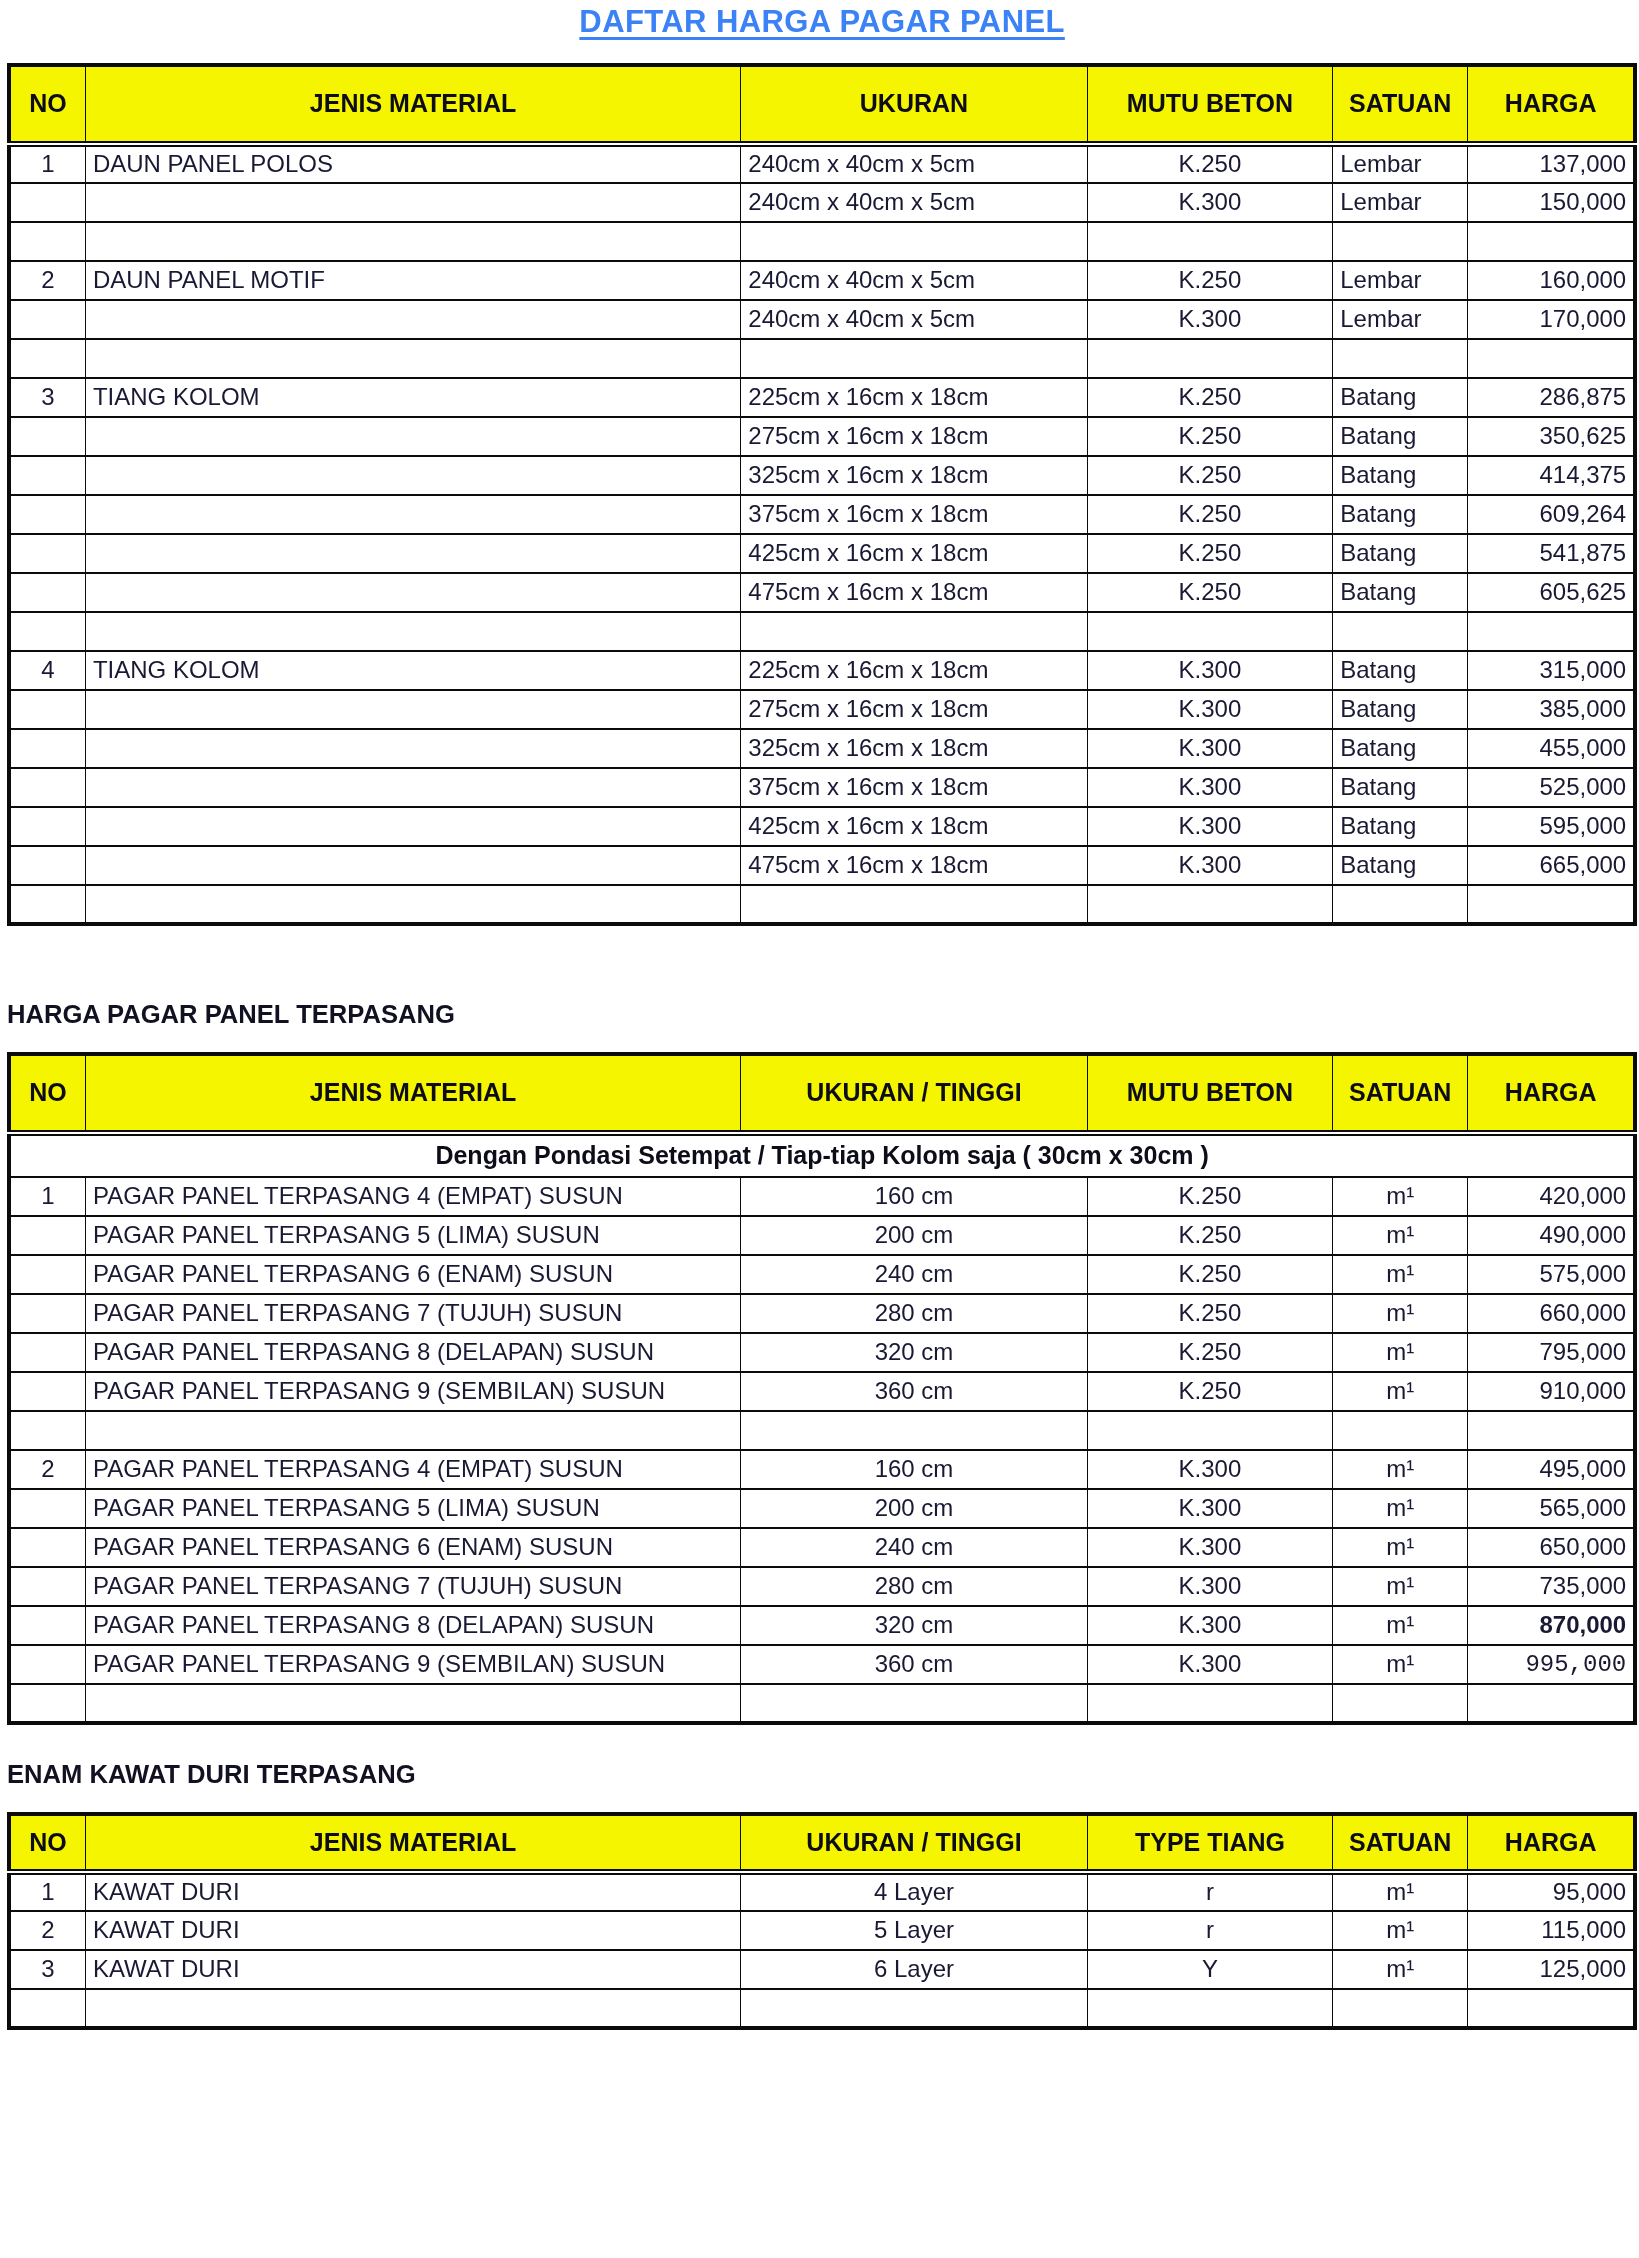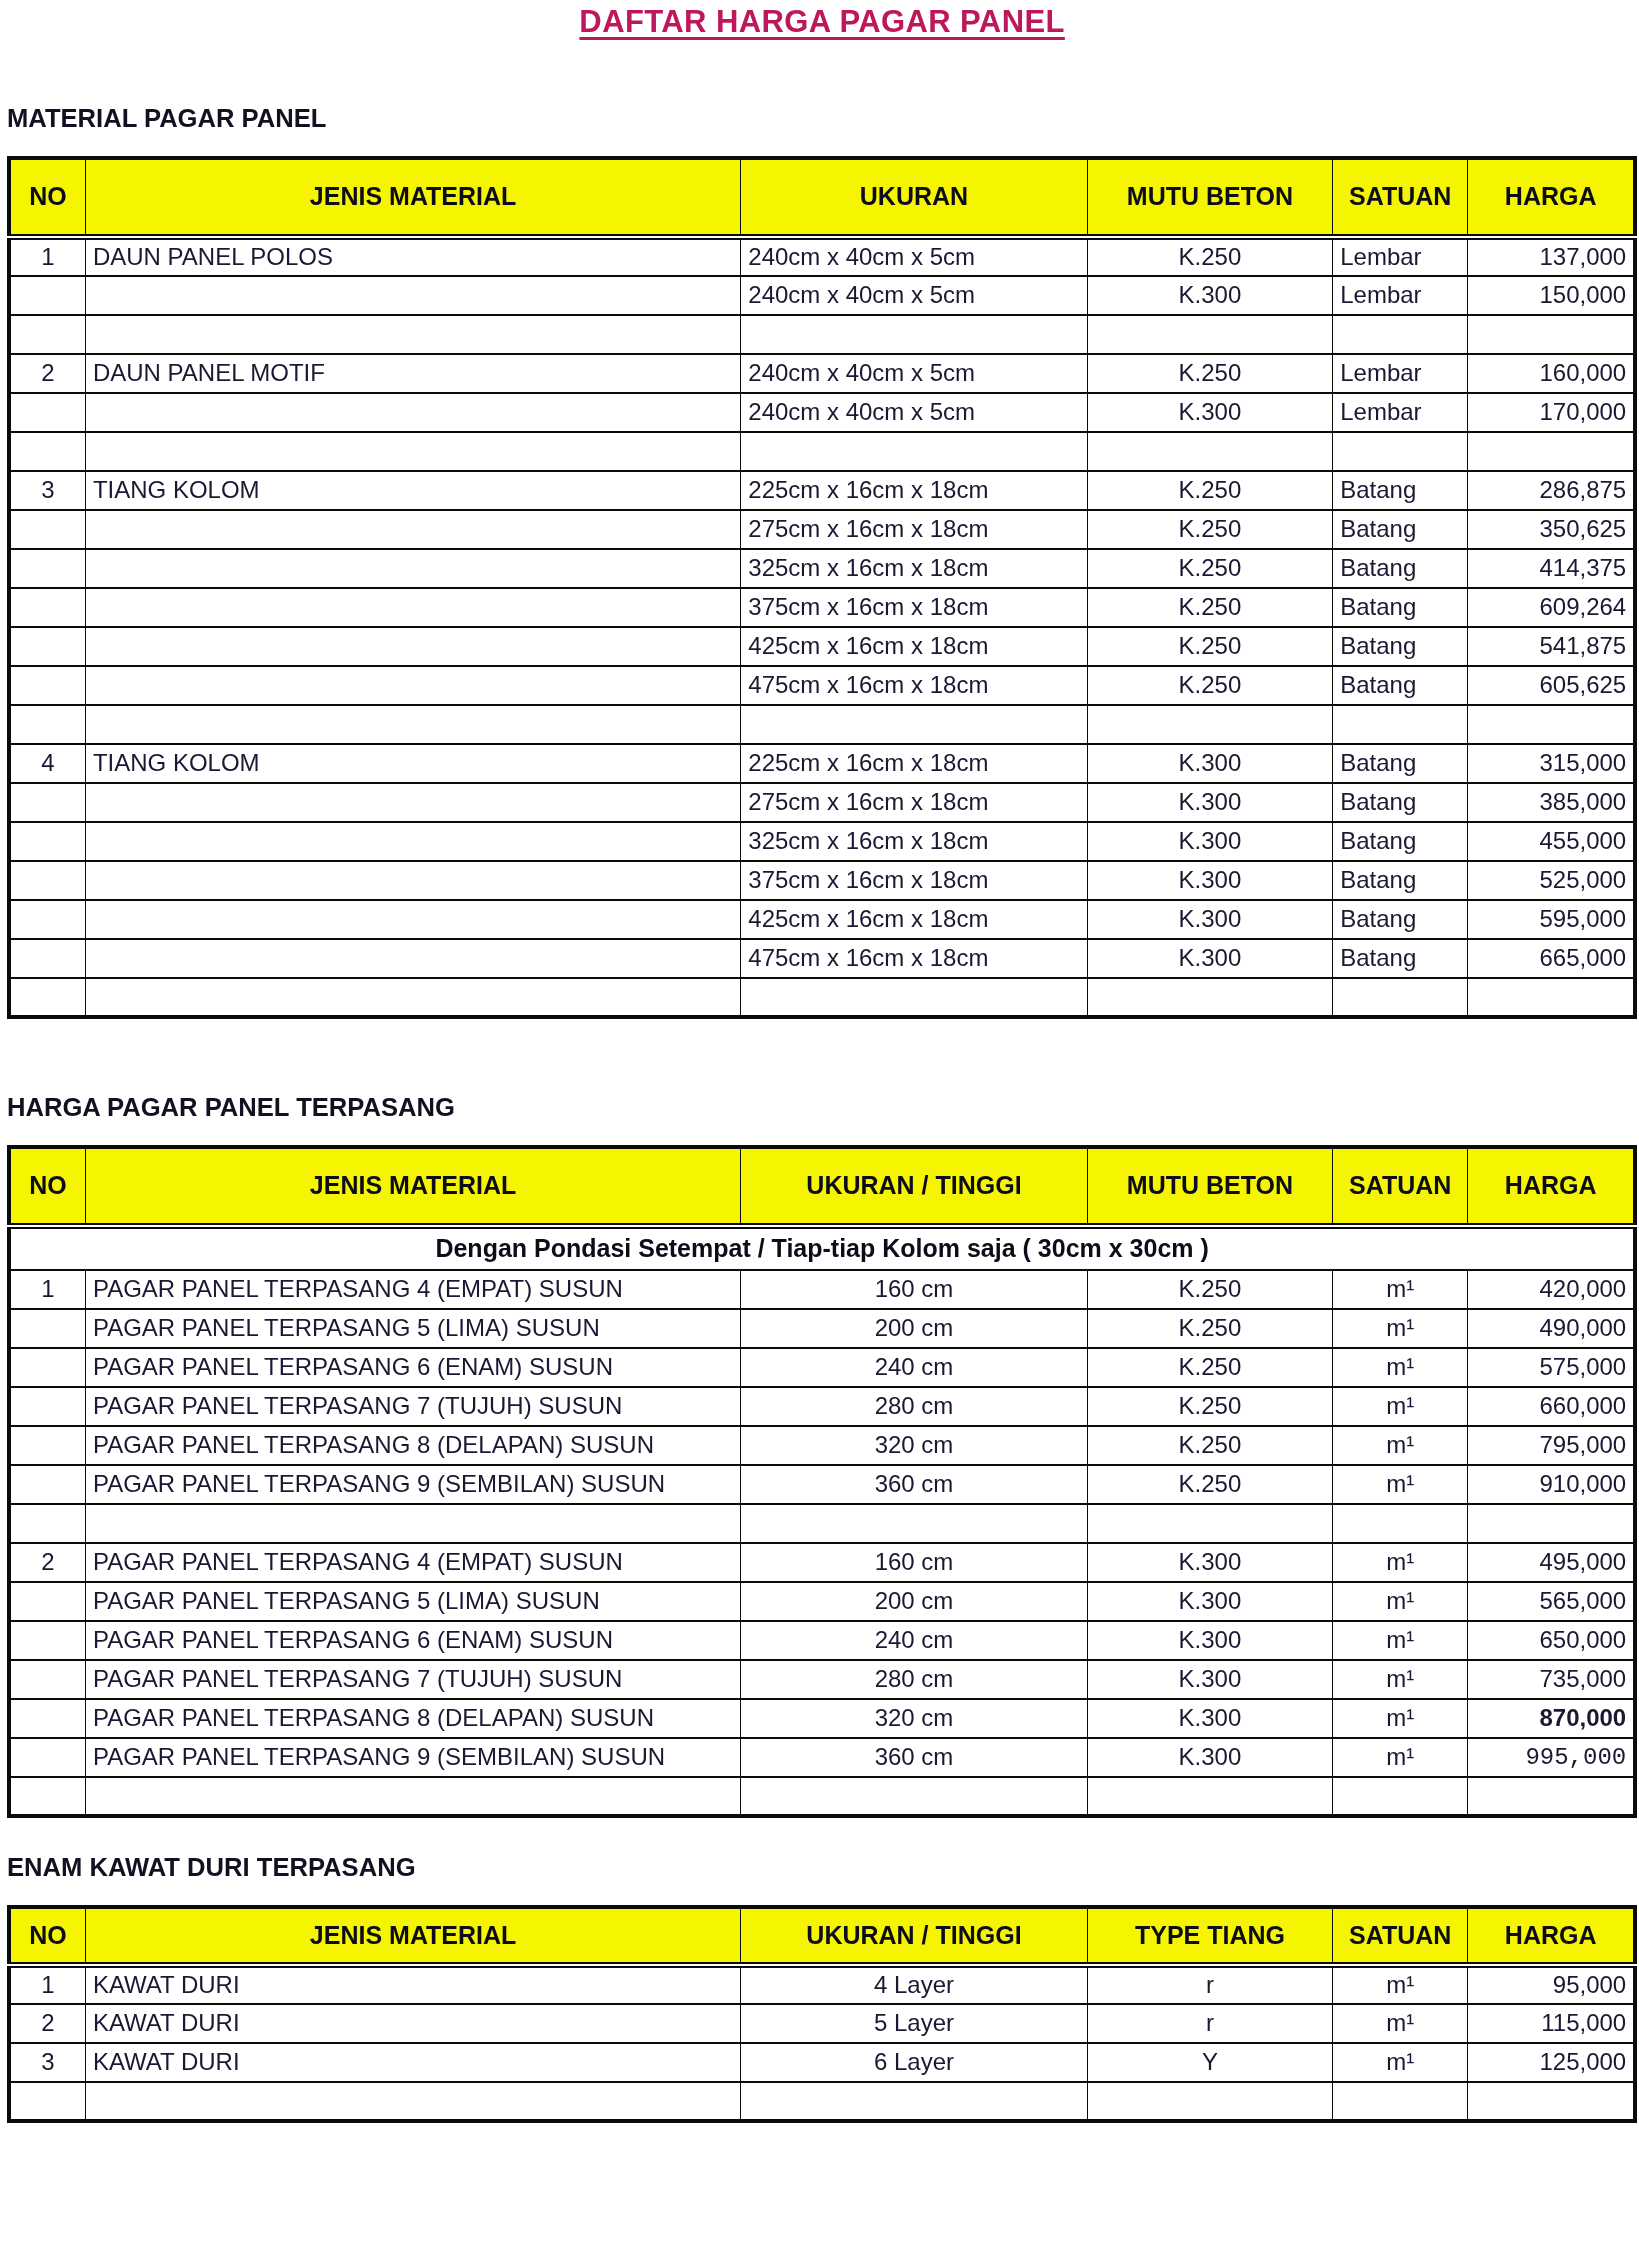--- a/index.html
+++ b/index.html
@@ -9,21 +9,21 @@
     overflow: hidden;
     font-family: "Liberation Sans", sans-serif;
     color: #191933;
   }
   .wrap { padding: 3.5px 1.8px 0 7px; }
 
   .doc-title {
     text-align: center;
     font-size: 31px;
     font-weight: bold;
-    color: #be185d;
+    color: #3b82f6;
     text-decoration: underline;
     text-decoration-thickness: 2.6px;
     text-underline-offset: 5.3px;
     letter-spacing: 0.4px;
   }
 
   .section-heading {
     font-size: 25.6px;
     font-weight: bold;
     color: #111122;
@@ -71,21 +71,20 @@
   }
   table.t3 th { height: 58px; }
 </style>
 </head>
 <body>
 
 <div class="wrap">
 
   <div class="doc-title">DAFTAR HARGA PAGAR PANEL</div>
 
-  <div class="section-heading heading-1">MATERIAL PAGAR PANEL</div>
 
   <table class="t1">
     <colgroup>
       <col style="width:4.7%">
         <col style="width:40.3%">
         <col style="width:21.3%">
       <col style="width:15.1%">
         <col style="width:8.3%">
         <col style="width:10.3%">
     </colgroup>

